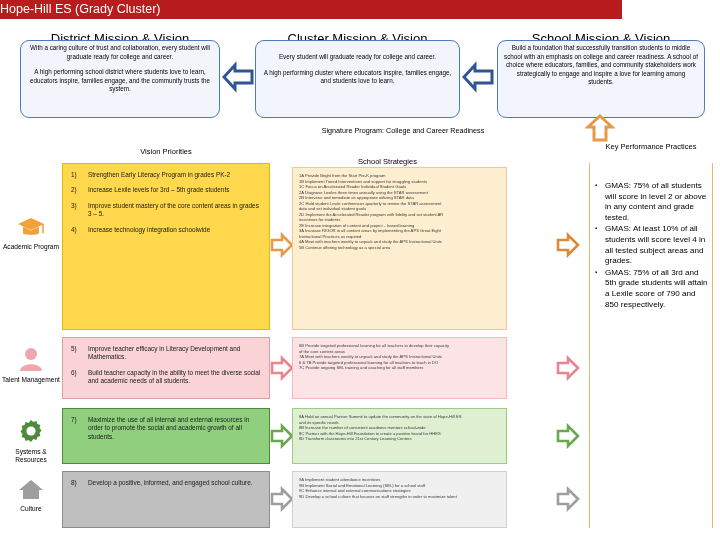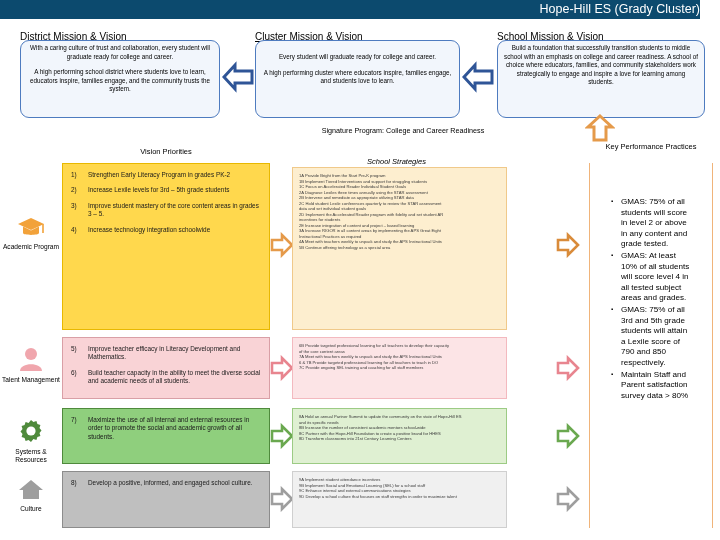--- a/index.html
+++ b/index.html
@@ -2,28 +2,28 @@
 <html><head>
 <meta charset="utf-8">
 <style>
   html,body{margin:0;padding:0;}
   body{
     width:720px;height:540px;background:#ffffff;overflow:hidden;
     font-family:"Liberation Sans","DejaVu Sans",sans-serif;
     color:#000;position:relative;
   }
   .title-bar{
-    position:absolute;left:0;top:0;width:700px;height:19px;
-    background:#0c4a6e;color:#ffffff;
-    font-size:12.5px;line-height:19px;text-align:right;font-weight:400;
+    position:absolute;left:0;top:0;width:622px;height:19px;
+    background:#b91c1c;color:#ffffff;
+    font-size:12.5px;line-height:19px;text-align:left;font-weight:400;
   }
 
   
   .mission-head{
-    position:absolute;text-align:left;font-size:10px;color:#000;
+    position:absolute;text-align:center;font-size:13px;color:#000;
   }
   .mission-box{
     position:absolute;border:1px solid #4e7bbf;border-radius:9px;
     background:#f2f6fc;
     font-size:6.3px;line-height:8.6px;text-align:center;color:#000;
     padding:3px 6px;box-sizing:border-box;
   }
   .mission-box p{margin:0;}
   .mission-box p.gap{margin-top:7px;}
 
@@ -68,21 +68,21 @@
   .strat.sys{background:#dff0d2;border:1px solid #9ccb84;}
   .strat.cul{background:#f0f0f0;border:1px solid #cfcfcf;}
 
   
   .kpm{
     position:absolute;left:589px;top:163px;width:124px;height:365px;
     border-left:1.6px solid #f0b47a;border-right:1.6px solid #f0b47a;
     box-sizing:border-box;font-size:8.1px;line-height:10.6px;color:#000;
     padding:18px 4px 0 4px;
   }
-  .kpm ul{margin:16px;padding-left:11px;list-style:none;}
+  .kpm ul{margin:0;padding-left:11px;list-style:none;}
   .kpm li{margin-bottom:1px;position:relative;}
   .kpm li:before{content:"▪";position:absolute;left:-10px;top:-1px;font-size:6px;}
 </style>
 </head>
 <body>
 
 <div class="title-bar">Hope-Hill ES (Grady Cluster)</div>
 
 <div class="mission-head" style="left:20px;top:31px;width:200px;">District Mission &amp; Vision</div>
 <div class="mission-box" style="left:20px;top:40px;width:200px;height:78px;">
@@ -115,21 +115,21 @@
 
 <div class="arrow-orange" style="left:585px;top:114px;">
   <svg width="30" height="28" viewBox="0 0 30 28">
       <polygon points="15,2 27,13 21,13 21,26 9,26 9,13 3,13" fill="#ffffff" stroke="#e59a4a" stroke-width="3"></polygon>
     </svg>
 </div>
 
 <div class="sig">Signature Program: College and Career Readiness</div>
 
 <div class="col-head" style="left:62px;top:147px;width:208px;">Vision Priorities</div>
-<div class="col-head" style="left:289px;top:157px;width:215px;font-style:italic;">School Strategies</div>
+<div class="col-head" style="left:280px;top:157px;width:215px;">School Strategies</div>
 <div class="col-head" style="left:589px;top:142px;width:124px;">Key Performance Practices</div>
 
 <div class="rail-item" style="left:0px;top:216px;">
   <span>
     <svg width="30" height="22" viewBox="0 0 30 22">
         <path d="M15 2 L28 8 L15 14 L2 8 Z" fill="#f2a23a"></path>
         <path d="M7 10.5 L7 17 C7 19.5 23 19.5 23 17 L23 10.5 L15 14.5 Z" fill="#f2a23a"></path>
         <path d="M27 8 L27 17" stroke="#f2a23a" stroke-width="1.6" fill="none"></path>
       </svg>
   </span>
@@ -290,15 +290,14 @@
   <svg width="24" height="26" viewBox="0 0 24 26">
       <polygon points="22,13 12,3 12,8 2,8 2,18 12,18 12,23" fill="#ffffff" stroke="#9e9e9e" stroke-width="2.6"></polygon>
     </svg>
 </div>
 
 <div class="kpm">
   <ul>
     <li>GMAS: 75% of all students will score in level 2 or above in any content and grade tested.</li>
     <li>GMAS: At least 10% of all students will score level 4 in all tested subject areas and grades.</li>
     <li>GMAS: 75% of all 3rd and 5th grade students will attain a Lexile score of 790 and 850 respectively.</li>
-    <li>Maintain Staff and Parent satisfaction survey data &gt; 80%</li>
   </ul>
 </div>
 
 </body></html>

